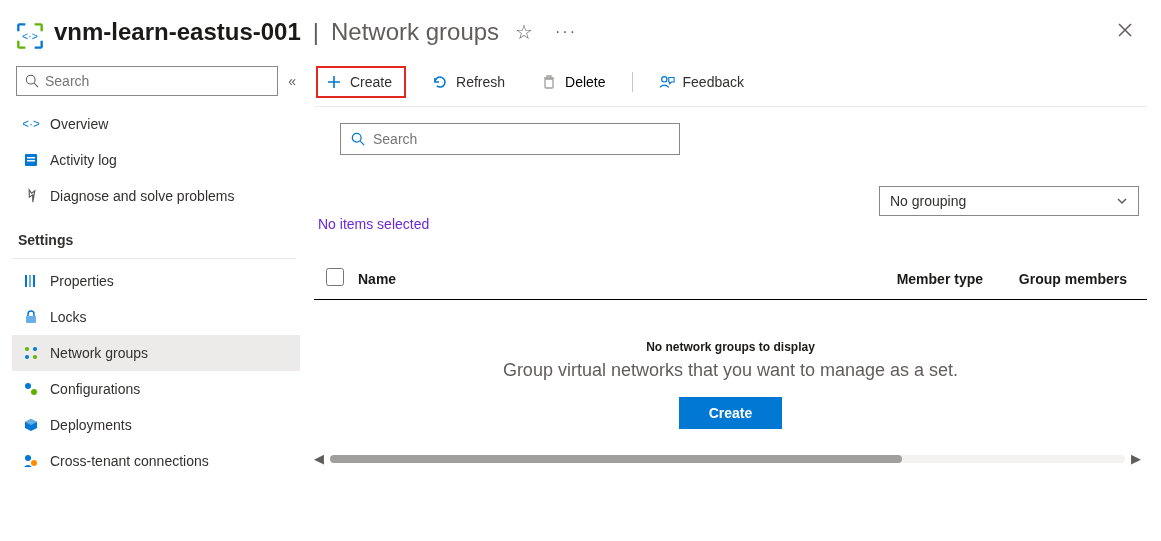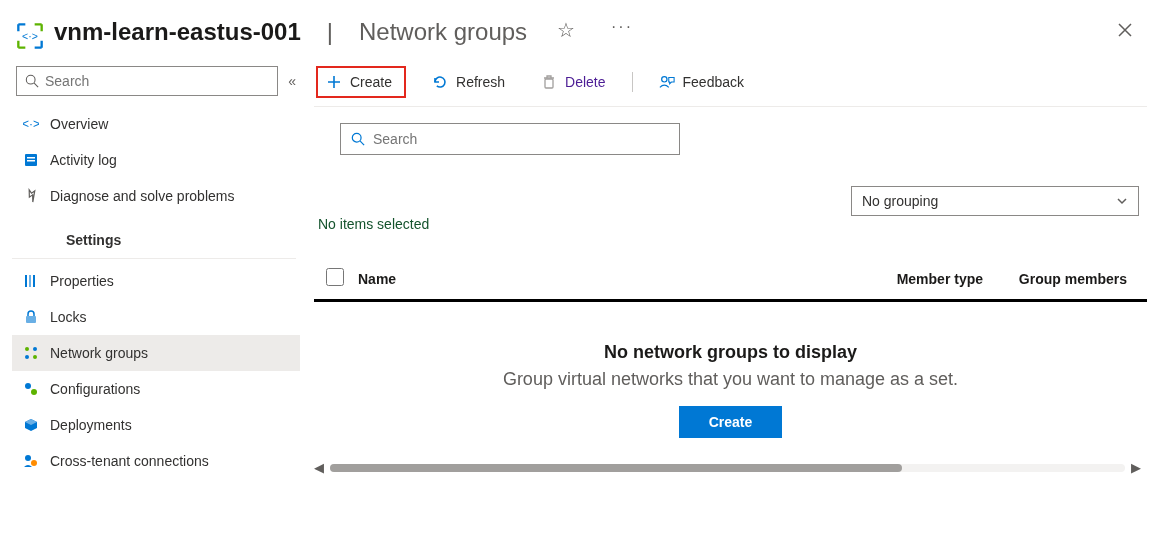--- a/index.html
+++ b/index.html
@@ -1,70 +1,70 @@
 <!DOCTYPE html>
 <html><head>
   <meta charset="utf-8">
   <style>
     * { box-sizing: border-box; margin: 0; padding: 0; font-family: "Segoe UI", -apple-system, sans-serif; }
     body { width: 1161px; height: 541px; background: #fff; color: #323130; font-size: 14px; overflow: hidden; }
     
     .header { display: flex; align-items: flex-start; padding: 18px 20px 10px 16px; }
     .header-icon { width: 28px; height: 28px; margin-right: 10px; margin-top: 4px; }
     .title-block { flex: 1; }
-    .title-row { display: flex; align-items: flex-start; gap: 24px; }
+    .title-row { display: flex; align-items: center; gap: 10px; }
     .resource-name { font-size: 24px; font-weight: 600; color: #1b1a19; }
     .page-title { font-size: 24px; font-weight: 400; color: #605e5c; }
     .title-sep { font-size: 24px; color: #605e5c; font-weight: 300; margin: 0 2px; }
     .subtitle { font-size: 12px; color: #605e5c; margin-top: 2px; }
     .star { font-size: 20px; color: #605e5c; cursor: pointer; margin-left: 6px; }
     .dots { font-size: 16px; color: #605e5c; cursor: pointer; margin-left: 12px; letter-spacing: 2px; }
     .close-btn { margin-left: auto; font-size: 18px; color: #605e5c; cursor: pointer; padding: 4px 8px; }
     
     .body-area { display: flex; }
     
     .sidebar { width: 300px; padding: 0 0 0 12px; }
     .sidebar-search-row { display: flex; align-items: center; gap: 10px; margin: 6px 4px 10px 4px; }
     .sidebar-search { flex: 1; border: 1px solid #8a8886; height: 30px; display: flex; align-items: center; padding: 0 8px; gap: 6px; }
     .sidebar-search input { border: none; outline: none; flex: 1; font-size: 14px; background: transparent; }
     .collapse-chev { color: #605e5c; cursor: pointer; font-size: 14px; }
     
     .nav-item { display: flex; align-items: center; gap: 10px; height: 36px; padding: 0 10px; cursor: pointer; color: #323130; }
     .nav-item.active { background: #edebe9; font-weight: 400; }
     .nav-icon { width: 18px; height: 18px; display: flex; align-items: center; justify-content: center; flex-shrink: 0; }
     
-    .section-label { font-weight: 600; font-size: 14px; color: #323130; padding: 18px 10px 8px 6px; margin-left: 48px; }
+    .section-label { font-weight: 600; font-size: 14px; color: #323130; padding: 18px 10px 8px 6px; }
     .section-divider { border-bottom: 1px solid #edebe9; margin: 2px 4px 4px 0; }
     
     .main { flex: 1; min-width: 0; padding: 0 14px; }
     .toolbar { display: flex; align-items: center; gap: 16px; padding: 6px 0 8px 2px; border-bottom: 1px solid #edebe9; margin-bottom: 16px; }
     .tb-btn { display: flex; align-items: center; gap: 8px; padding: 6px 10px; cursor: pointer; color: #323130; }
-    .tb-btn.disabled { color: #4c1d95; cursor: default; }
+    .tb-btn.disabled { color: #000000; cursor: default; }
     .tb-btn .tb-icon { width: 16px; height: 16px; }
     .tb-sep { width: 1px; height: 20px; background: #c8c6c4; }
     .create-highlight { border: 2px solid #e3281d; padding: 4px 12px 4px 8px; }
     
     .filter-row { display: flex; align-items: center; gap: 20px; padding: 0 20px 0 26px; }
     .content-search { border: 1px solid #8a8886; height: 32px; width: 340px; display: flex; align-items: center; padding: 0 10px; gap: 8px; }
     .content-search input { border: none; outline: none; flex: 1; font-size: 14px; }
     
     .status-row { display: flex; align-items: center; justify-content: space-between; margin-top: 14px; margin-right: 8px; }
-    .status-text { color: #14532d; padding-left: 4px; margin-top: 47px; }
-    .group-select { border: 1px solid #8a8886; height: 30px; width: 288px; display: flex; align-items: center; justify-content: space-between; padding: 0 10px; cursor: pointer; }
-    
-    .table-head { display: flex; align-items: center; border-bottom: 3px solid #000000; margin-top: 26px; padding: 10px 4px; }
+    .status-text { color: #6d28d9; padding-left: 4px; margin-top: 47px; }
+    .group-select { border: 1px solid #8a8886; height: 30px; width: 260px; display: flex; align-items: center; justify-content: space-between; padding: 0 10px; cursor: pointer; }
+    
+    .table-head { display: flex; align-items: center; border-bottom: 1px solid #000000; margin-top: 26px; padding: 10px 4px; }
     .th-check { width: 40px; padding-left: 8px; }
     .th { font-weight: 600; color: #1b1a19; }
     .th-name { flex: 1.2; }
     .th-mtype { flex: 1; text-align: right; }
     .th-members { width: 160px; text-align: right; padding-right: 16px; }
     input[type=checkbox].azchk { width: 18px; height: 18px; }
     
     .empty-state { text-align: center; margin-top: 40px; }
-    .empty-title { font-weight: 700; font-size: 18px; color: #1b1a19; }
+    .empty-title { font-weight: 700; font-size: 12px; color: #1b1a19; }
     .empty-desc { color: #605e5c; margin-top: 6px; font-size: 18px; }
     .empty-btn { display: inline-block; background: #0078d4; color: #fff; border: none; padding: 8px 30px; font-size: 14px; font-weight: 600; margin-top: 16px; cursor: pointer; }
     
     .hscroll { display: flex; align-items: center; gap: 6px; margin-top: 22px; padding-right: 6px;}
     .hscroll .arrow { color: #605e5c; font-size: 13px; cursor: pointer; }
     .hscroll .track { flex: 1; height: 8px; background: #f3f2f1; position: relative; border-radius: 4px; }
     .hscroll .thumb { position: absolute; left: 0; top: 0; height: 8px; width: 72%; background: #a19f9d; border-radius: 4px; }
   </style>
 </head>
 <body>

